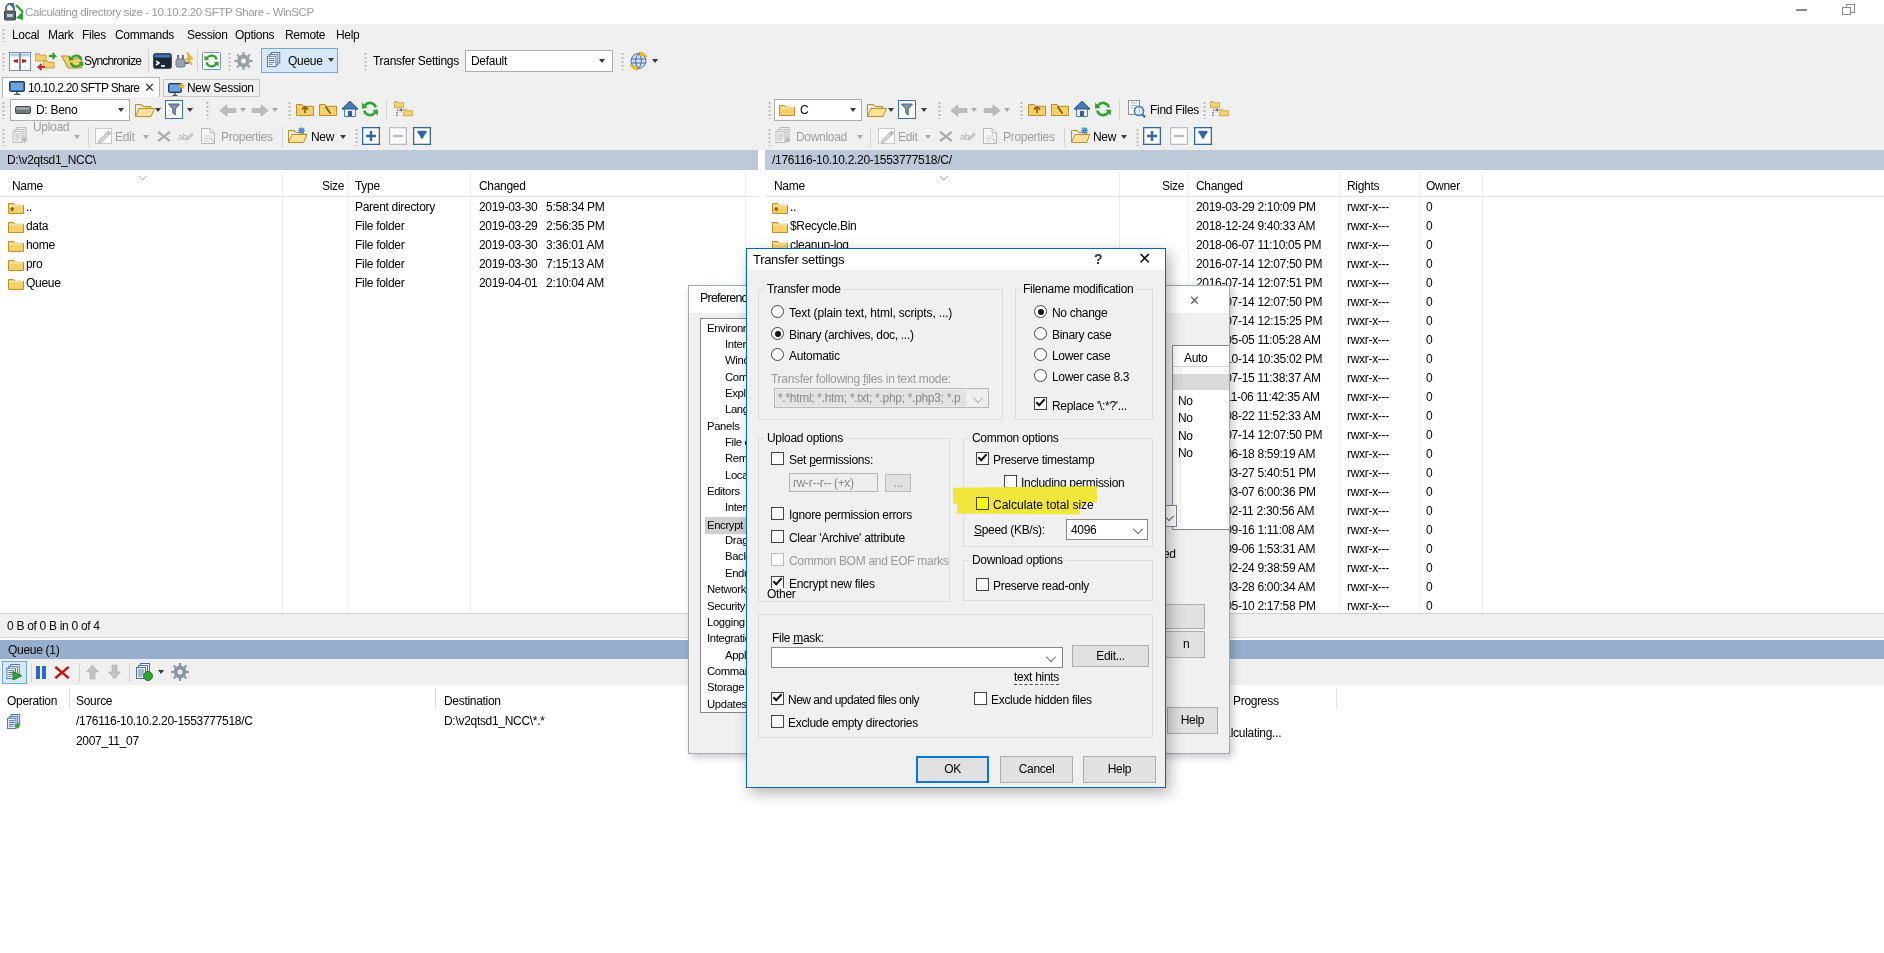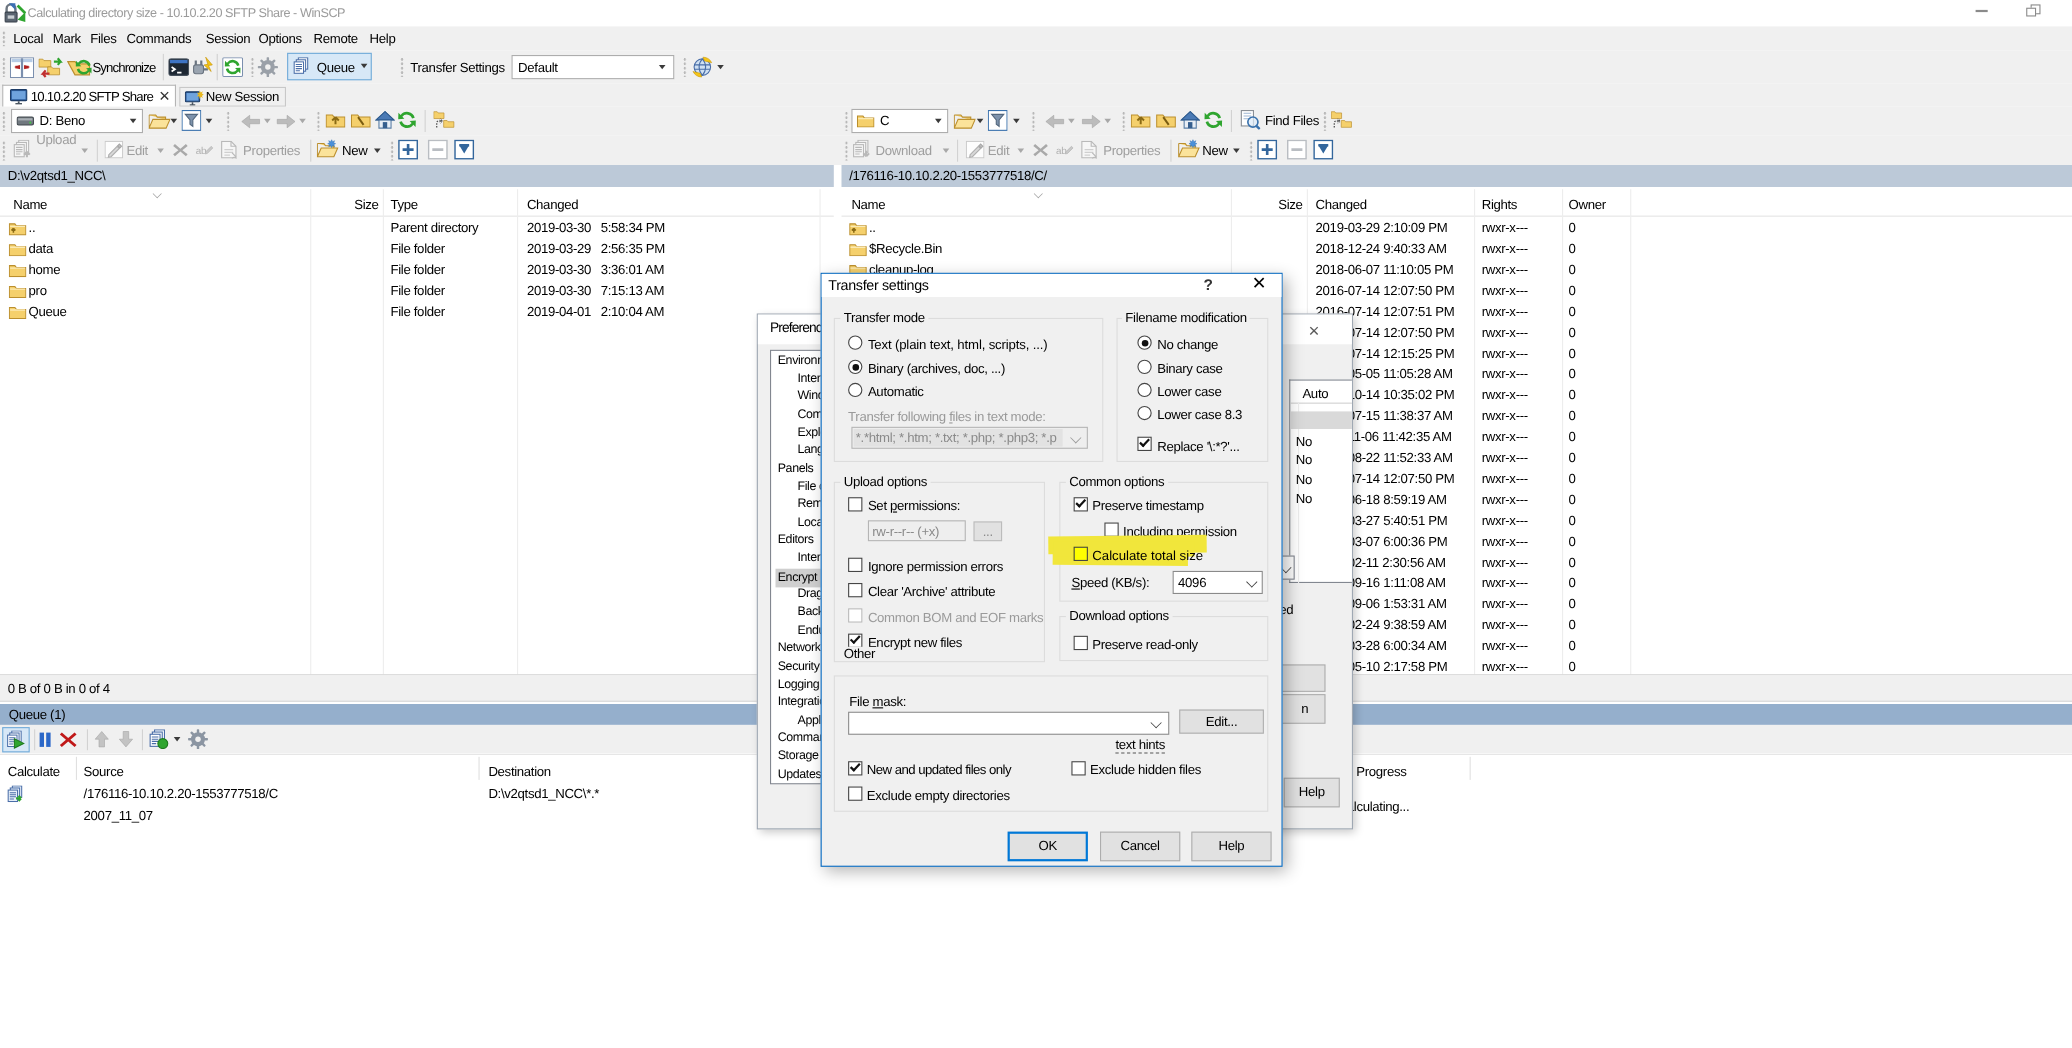--- a/index.html
+++ b/index.html
@@ -931,21 +931,21 @@
         <rect x="7.9" y="-0.2" width="2.2" height="3.6" rx="0.8" transform="rotate(225 9 9)"></rect>
         <rect x="7.9" y="-0.2" width="2.2" height="3.6" rx="0.8" transform="rotate(270 9 9)"></rect>
         <rect x="7.9" y="-0.2" width="2.2" height="3.6" rx="0.8" transform="rotate(315 9 9)"></rect>
         <circle cx="9" cy="9" r="2.5" fill="#f0f0f0"></circle>
       </g>
     </svg>
   </div>
 <div class="abs" style="left:0;top:686px;width:1884px;height:1px;background:#9a9a9a"></div>
 
 <div class="abs" style="left:0;top:686px;width:1884px;height:267px;background:#fff"></div>
-<div class="t" style="left:7px;top:695px">Calculate</div>
+<div class="t" style="left:7px;top:695px">Operation</div>
 <div class="t" style="left:76px;top:695px">Source</div>
 <div class="t" style="left:444px;top:695px">Destination</div>
 <div class="t" style="left:1233px;top:695px">Progress</div>
 <div class="gline" style="left:69px;top:688px;height:21px;background:#e0e0e0"></div>
 <div class="gline" style="left:435px;top:688px;height:21px;background:#e0e0e0"></div>
 <div class="gline" style="left:1336px;top:688px;height:21px;background:#e0e0e0"></div>
 <div class="ic ic-qop" style="left:6px;top:714px;width:18px;height:17px">
     <svg viewBox="0 0 19 18" width="100%" height="100%">
       <g fill="#e8f0fa" stroke="#4a6ea8">
         <rect x="5.5" y=".5" width="9" height="11"></rect>

